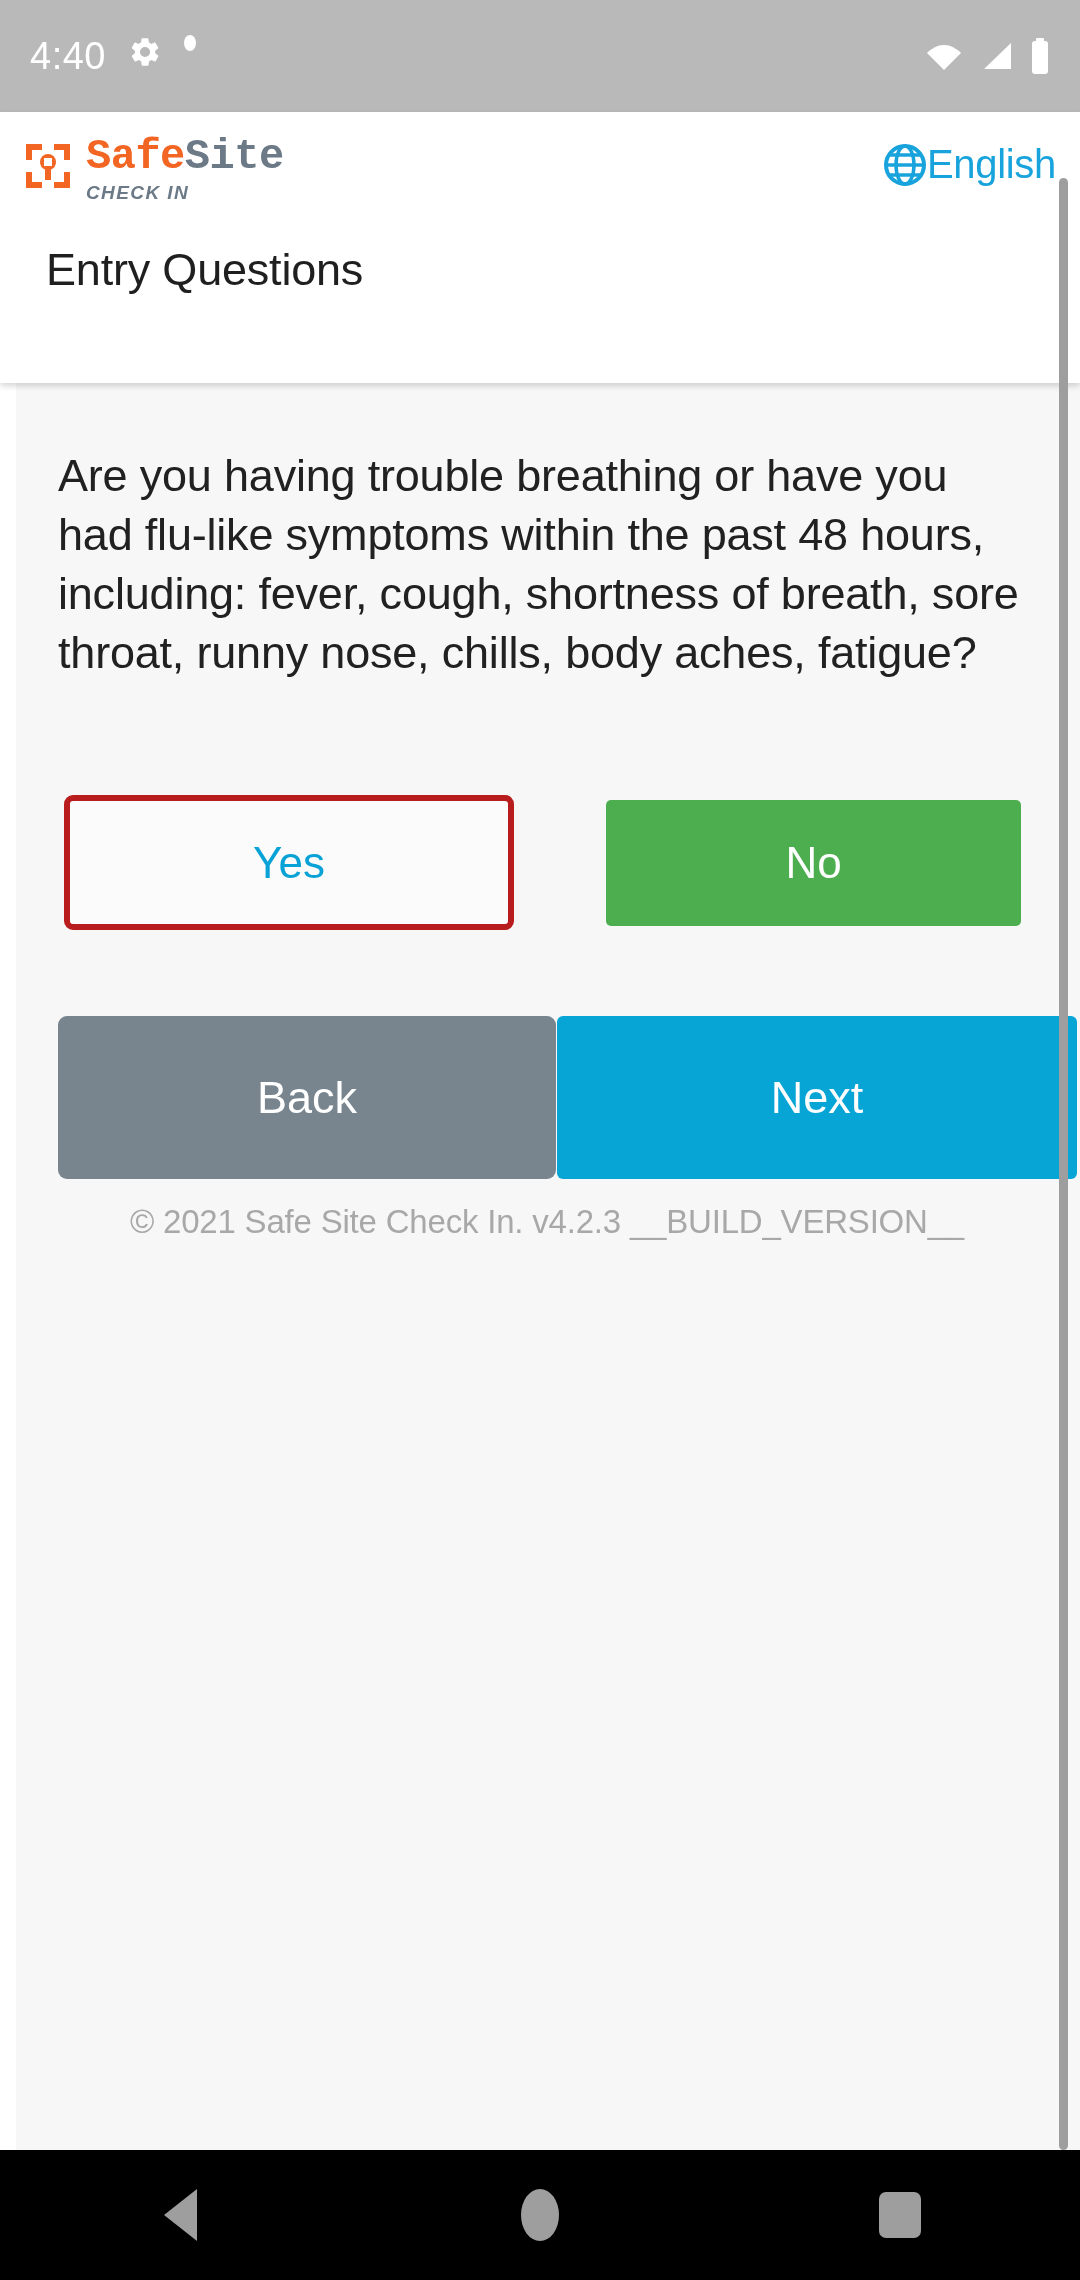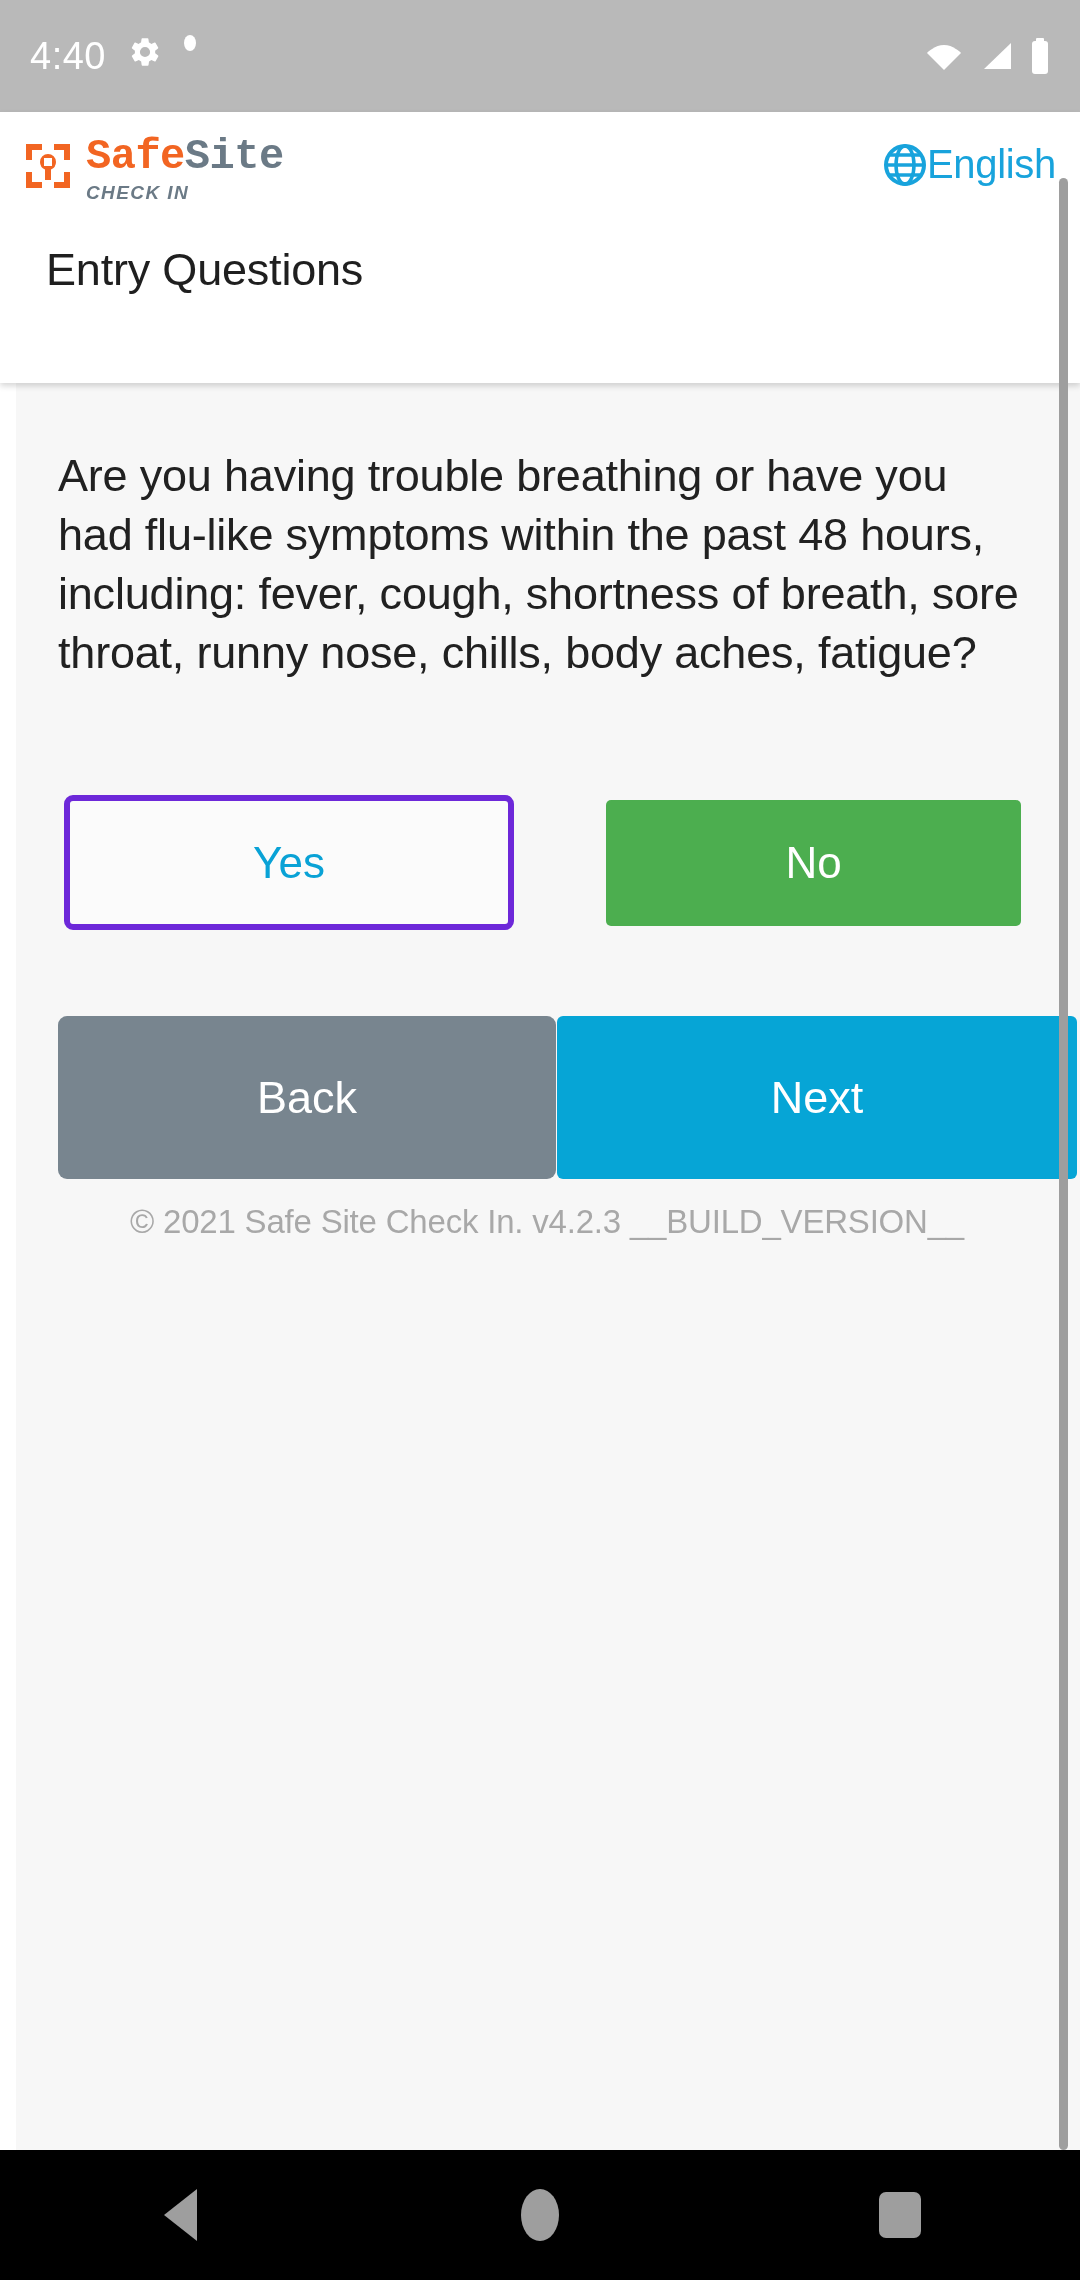--- a/index.html
+++ b/index.html
@@ -80,21 +80,21 @@
     position:absolute; left:0; top:412px; width:1080px; height:135px;
   }
   .btn{
     border:none; outline:none; cursor:pointer;
     font-family:"Liberation Sans", sans-serif;
     display:flex; align-items:center; justify-content:center;
     border-radius:5px;
   }
   .btn-yes{
     position:absolute; left:48px; top:0; width:450px; height:135px;
-    background:#fbfbfb; border:6px solid #6d28d9; color:#09a2d6;
+    background:#fbfbfb; border:6px solid #b91c1c; color:#09a2d6;
     font-size:44px; border-radius:9px;
   }
   .btn-no{
     position:absolute; left:590px; top:5px; width:415px; height:126px;
     background:#4cae4f; color:#ffffff; font-size:44px;
   }
 
   .nav-row{
     position:absolute; left:0; top:633px; width:1080px; height:163px;
   }

